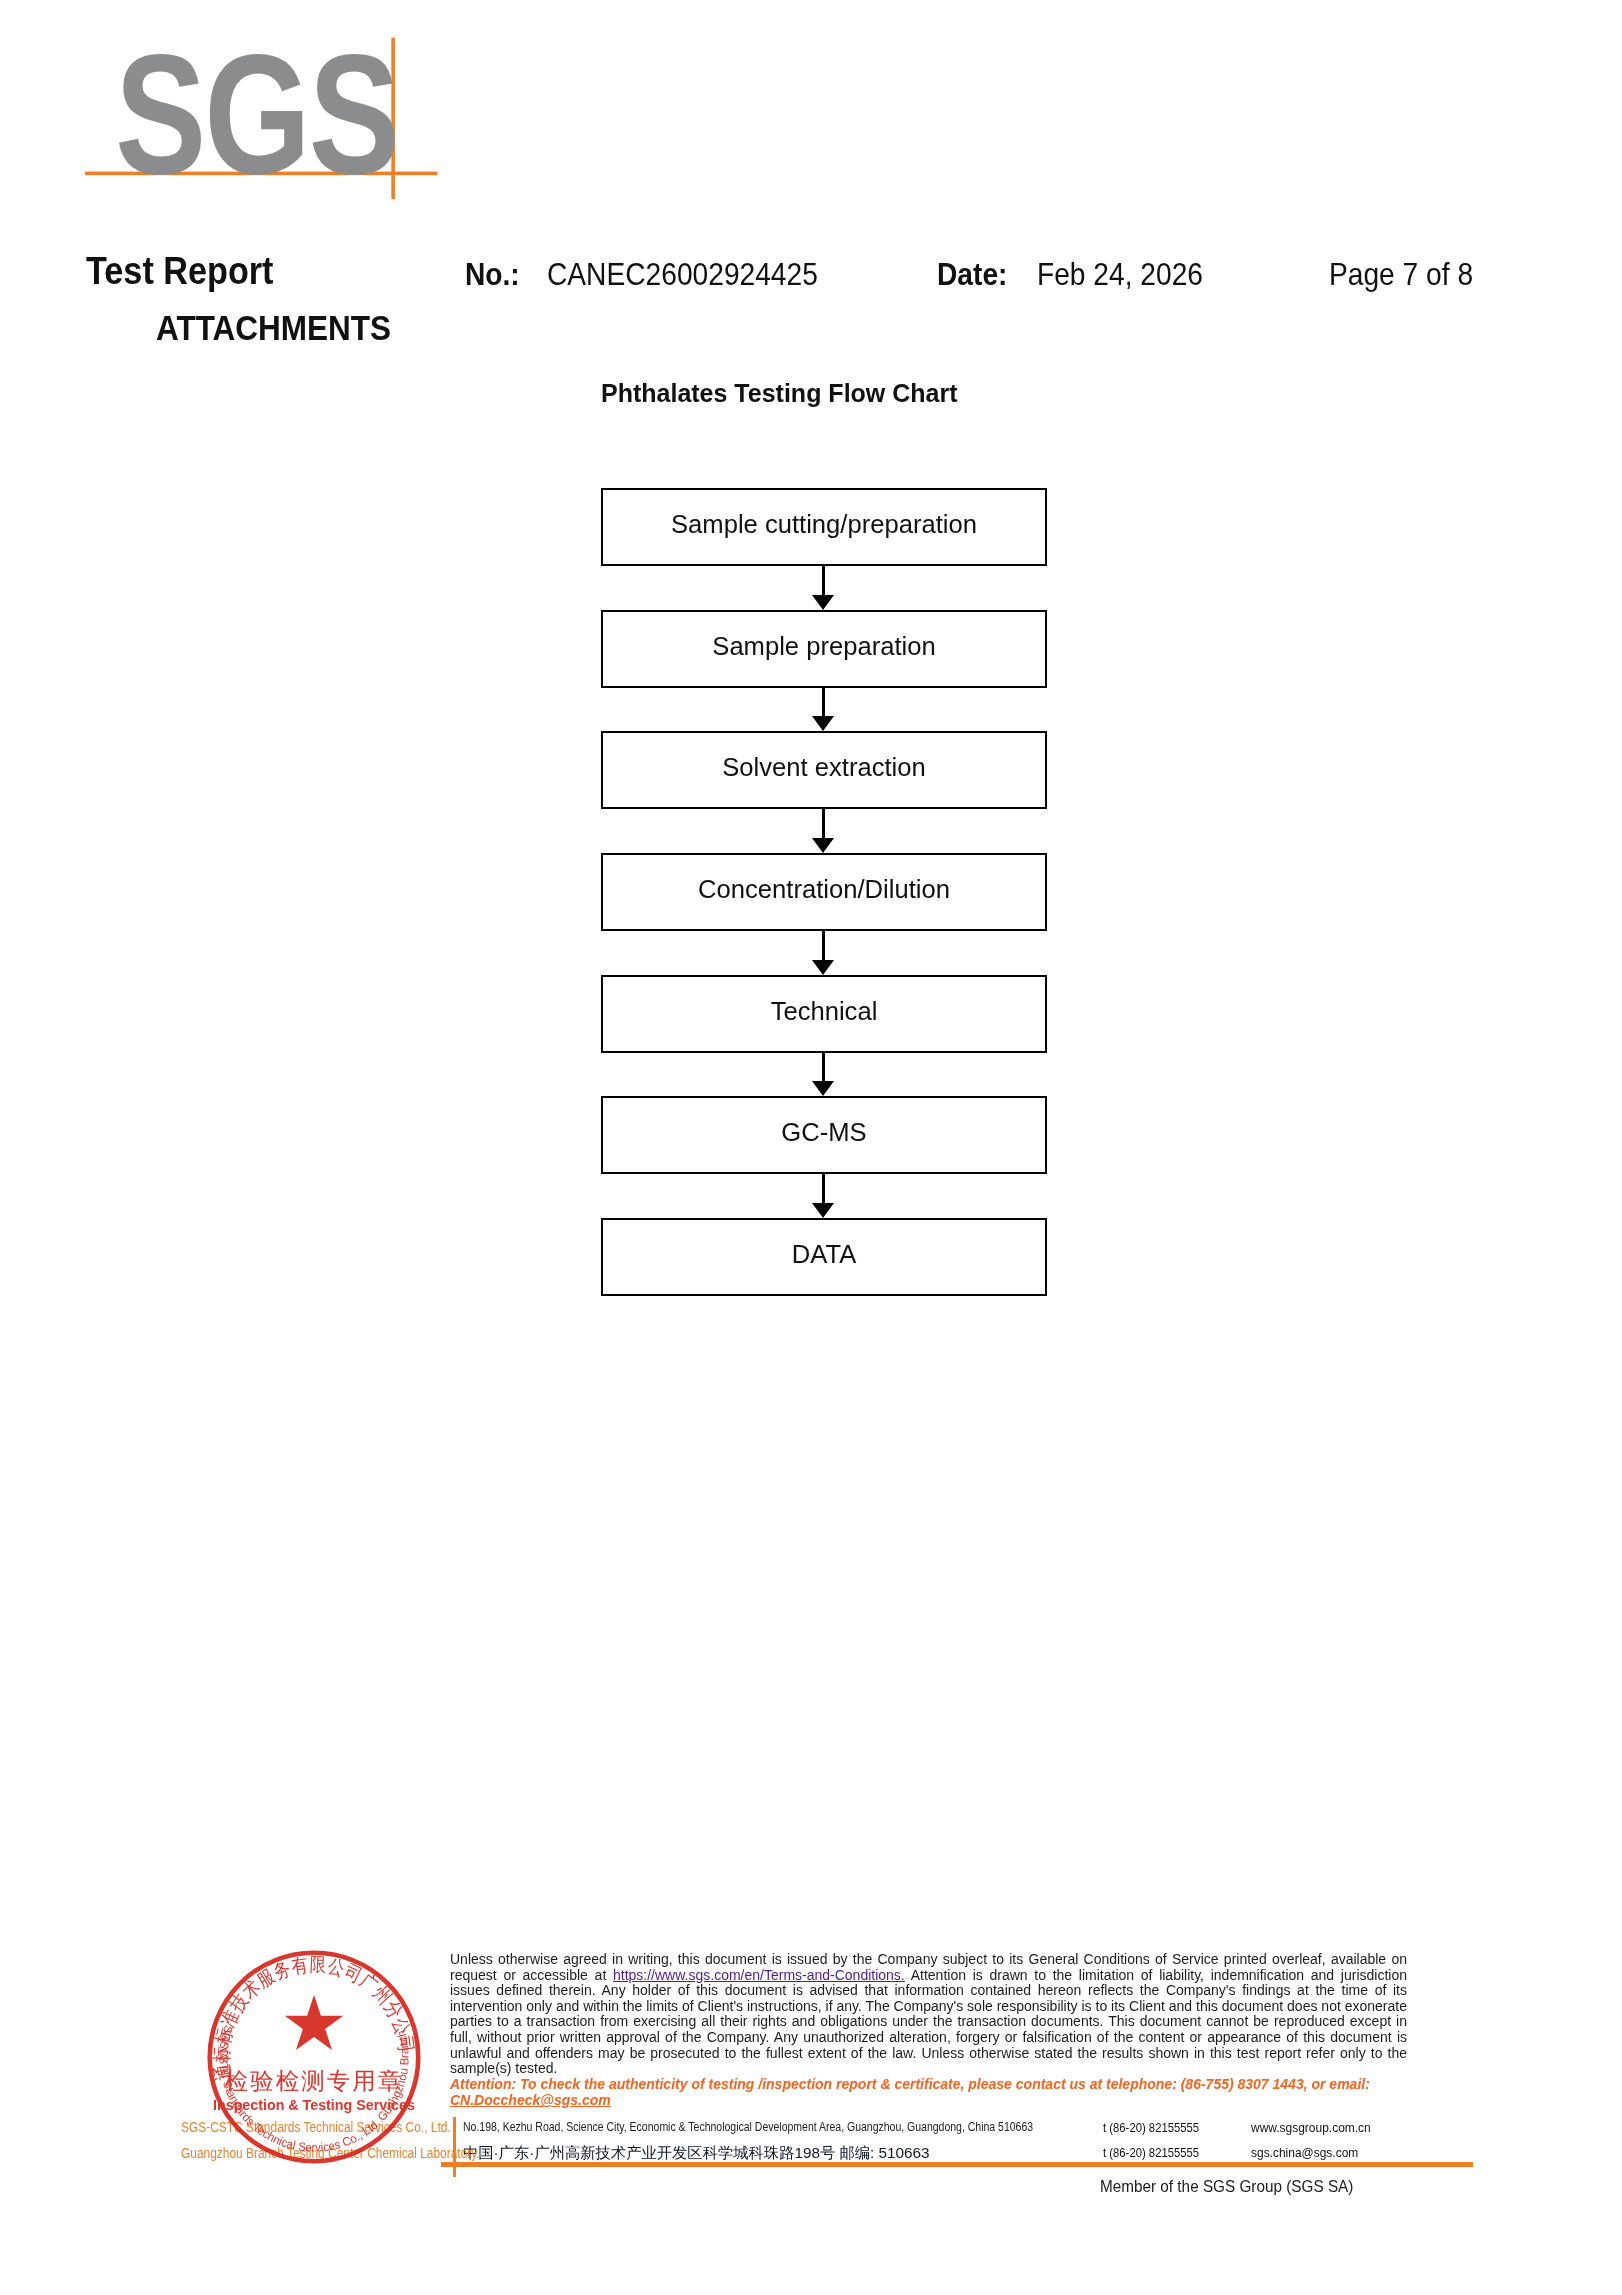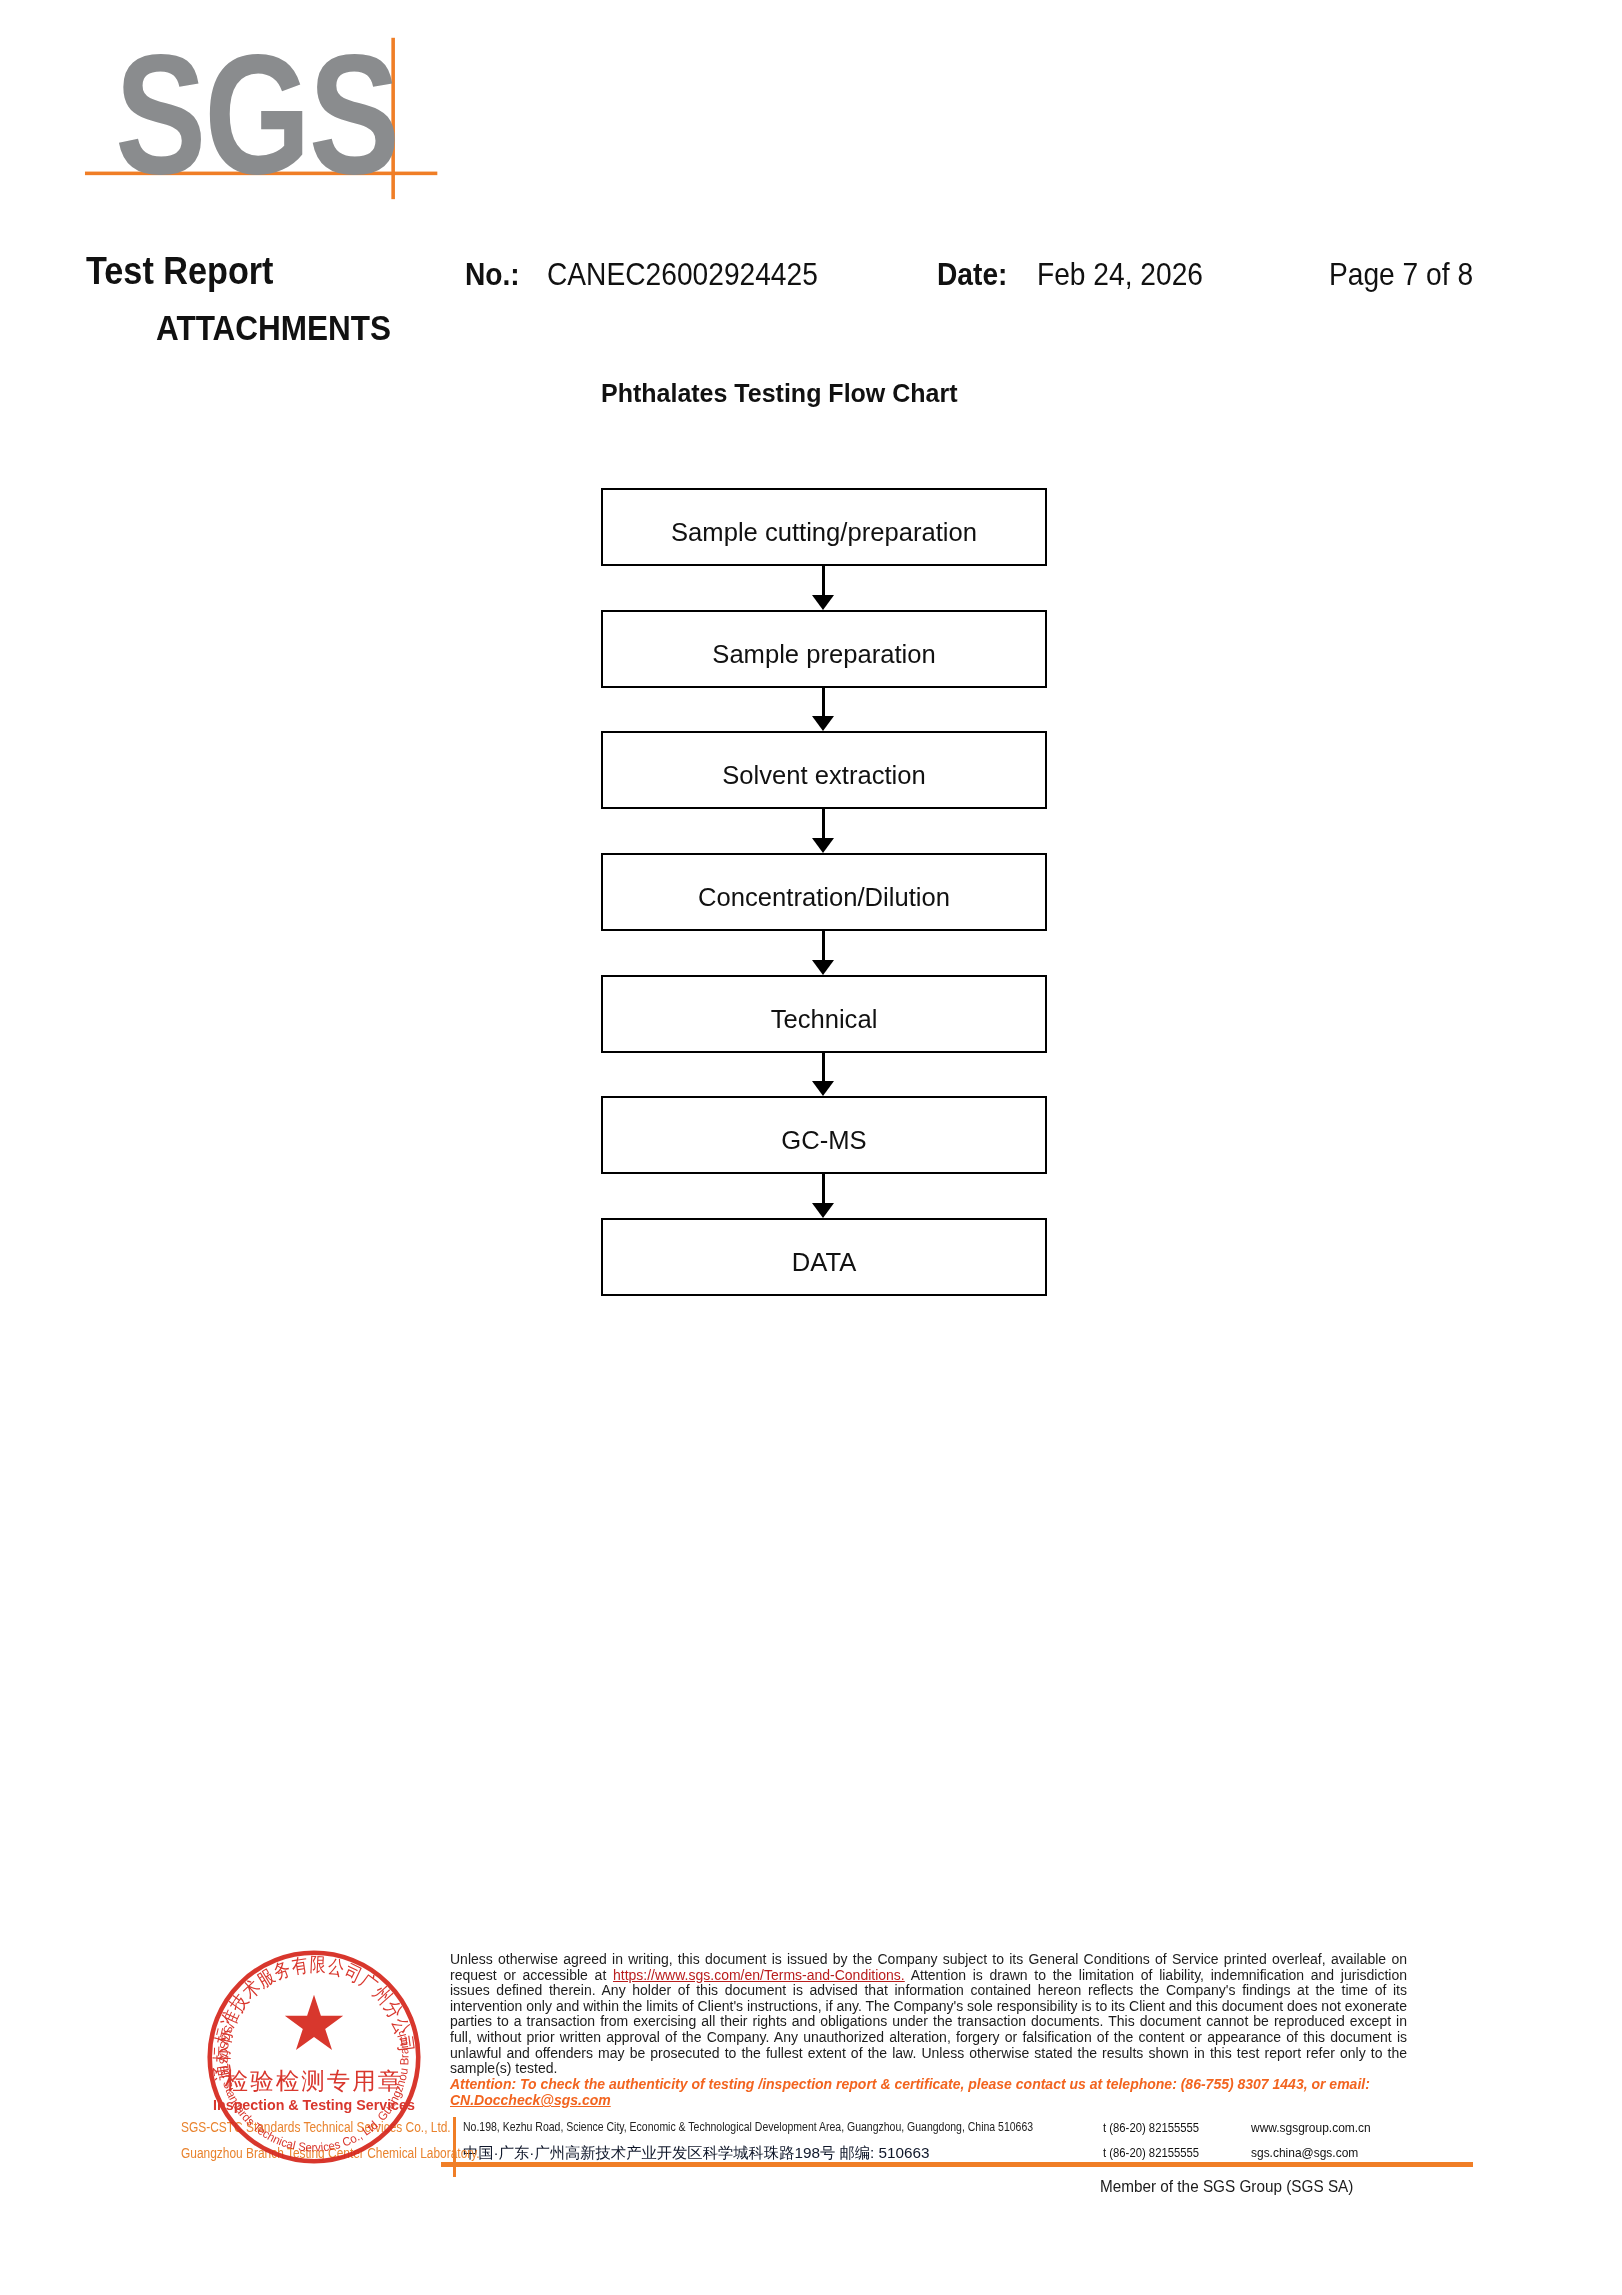--- a/index.html
+++ b/index.html
@@ -21,32 +21,32 @@
   .date-label{left:937px;top:256px;font-size:32px;font-weight:bold;}
   .date-value{left:1037px;top:256px;font-size:32px;}
   .page-indicator{left:1329px;top:256px;font-size:32px;}
   .attachments{left:156px;top:308px;font-size:35px;font-weight:bold;transform:scaleX(0.9);}
 
   
   .flow-title{left:601px;top:379px;width:446px;font-size:25px;font-weight:bold;}
   .flow-box{
     position:absolute;left:601px;width:446px;height:78px;
     border:2.6px solid #000;box-sizing:border-box;background:#fff;
-    text-align:center;font-size:25.6px;padding-top:28px;
+    text-align:center;font-size:25.6px;padding-top:20px;
   }
   .flow-arrow{position:absolute;left:812px;width:22.5px;}
   .flow-arrow .shaft{width:2.6px;height:29px;background:#000;margin:0 auto;}
   .flow-arrow .head{width:0;height:0;border-left:11.2px solid transparent;border-right:11.2px solid transparent;border-top:15.3px solid #000;}
 
   
   .disclaimer{
     position:absolute;left:450px;top:1952px;width:957px;
     font-size:14px;line-height:15.6px;text-align:justify;color:#1c1c1c;
   }
-  .terms-link{text-decoration:underline;color:#b91c1c;}
+  .terms-link{text-decoration:underline;color:#4c1d95;}
   .attention{
     position:absolute;left:450px;top:2076px;width:966px;
     font-size:14px;line-height:16px;font-weight:bold;text-align:left;
   }
   .attention, .attention a{color:#F2641F;font-style:italic;}
   .email-link{text-decoration:underline;}
 
   
   .company-orange{left:181px;font-size:15.3px;transform:scaleX(0.78);color:#E9832E;z-index:1;}
   .footer-vline{left:453px;top:2117px;width:2.6px;height:60px;background:#F07E26;}

